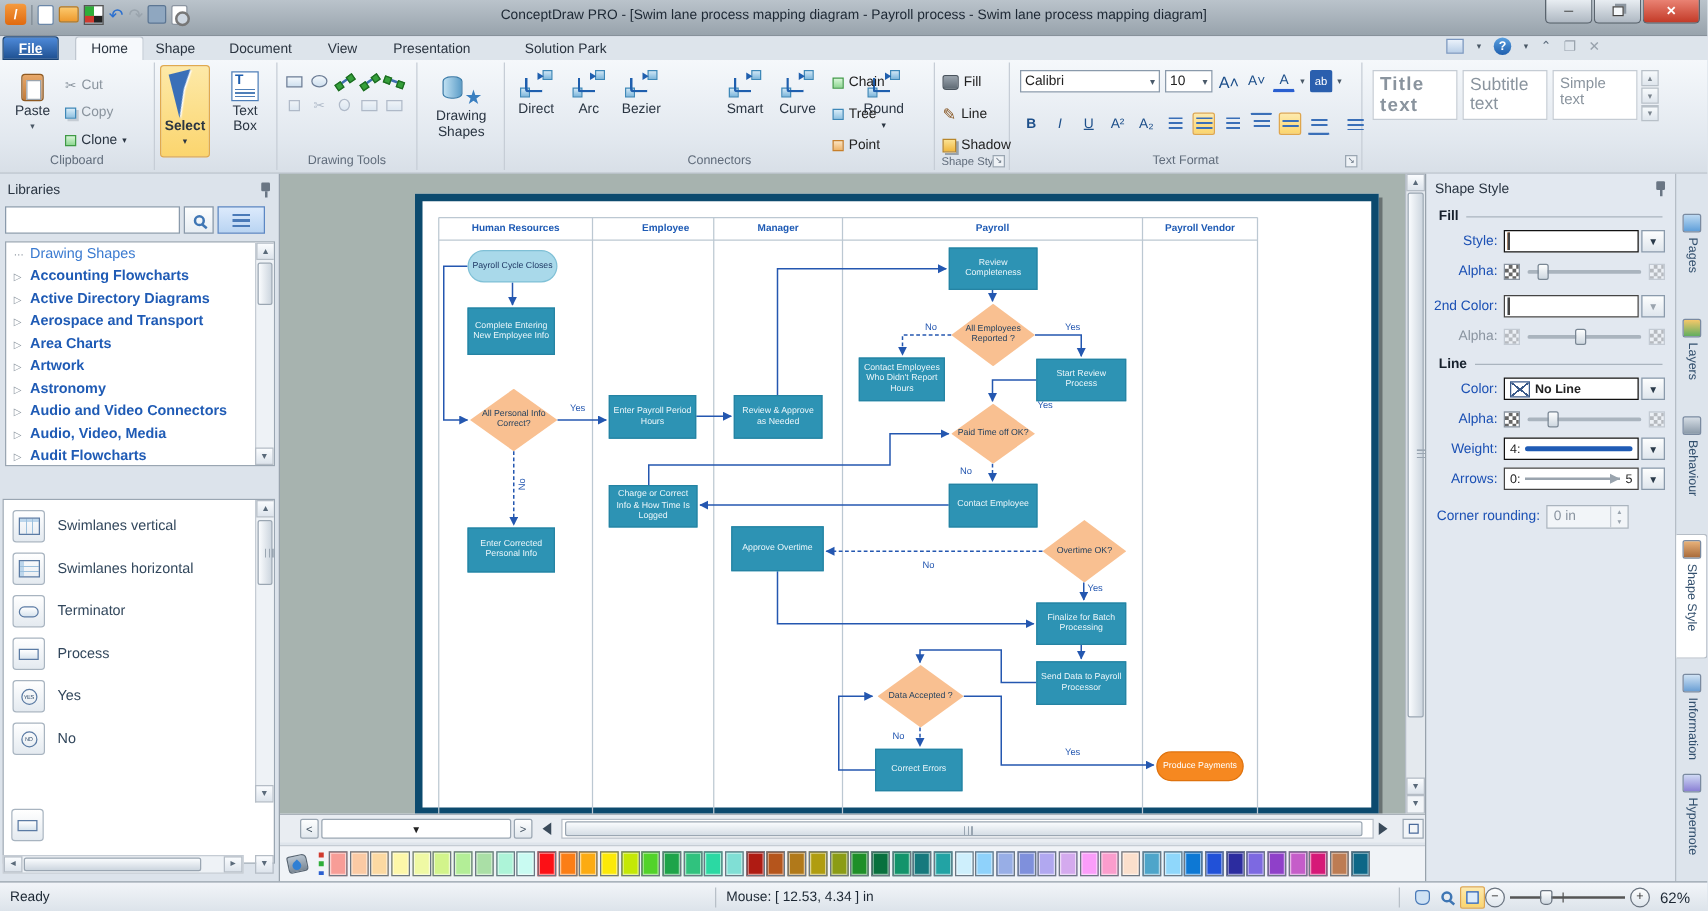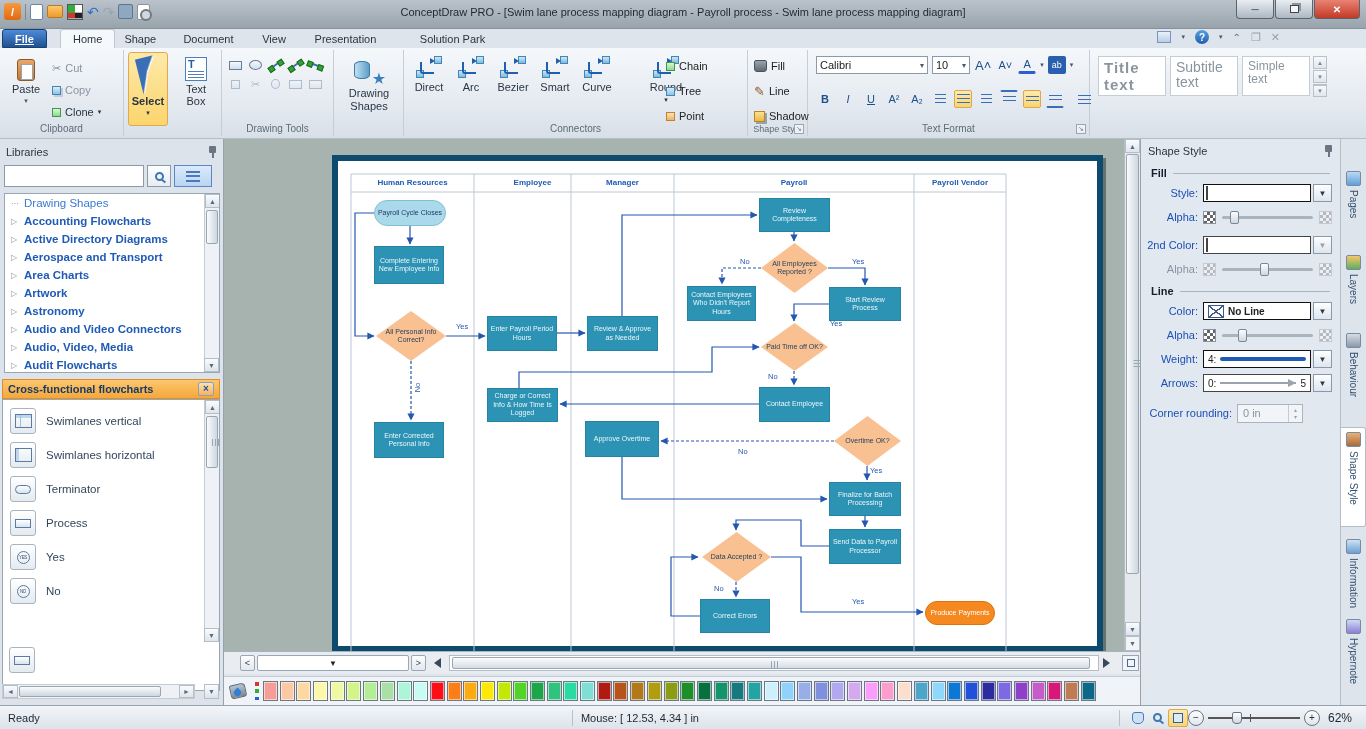--- a/index.html
+++ b/index.html
@@ -349,21 +349,21 @@
         </div>
         <div class="conn-btn" style="width: 42px;">
           <span class="conn-ico">
             <span class="sq a"></span>
             <span class="sq b"></span>
             <span class="ln"></span>
             <span class="ar"></span>
           </span>
           <span>Bezier</span>
         </div>
-        <div class="conn-btn" style="width: 42px;">
+        <div class="conn-btn" style="width: 42px; margin-left: 41px;">
           <span class="conn-ico">
             <span class="sq a"></span>
             <span class="sq b"></span>
             <span class="ln"></span>
             <span class="ar"></span>
           </span>
           <span>Smart</span>
         </div>
         <div class="conn-btn" style="width: 42px;">
           <span class="conn-ico">
@@ -539,24 +539,20 @@
         <div class="lib-item">
           <span class="exp">▷</span>
           <b>Audit Flowcharts</b>
         </div>
       </div>
     <div class="vsb" style="top:0;height:178px">
       <div class="sb-btn">▲</div>
       <div class="sb-thumb" style="top:16px;height:34px"></div>
       <div class="sb-btn abs" style="bottom:0;right:0">▼</div>
     </div>
-  </div>
-  <div id="flyout-header">
-    <span>Cross-functional flowcharts</span>
-    <span id="flyout-close">×</span>
   </div>
   <div id="shape-list">
     <div id="shape-items-host" style="padding-top:4px">
         <div class="shape-item">
           <span class="shape-btn">
             <span class="ic-swimv"></span>
           </span>
           <span>Swimlanes vertical</span>
         </div>
         <div class="shape-item">

